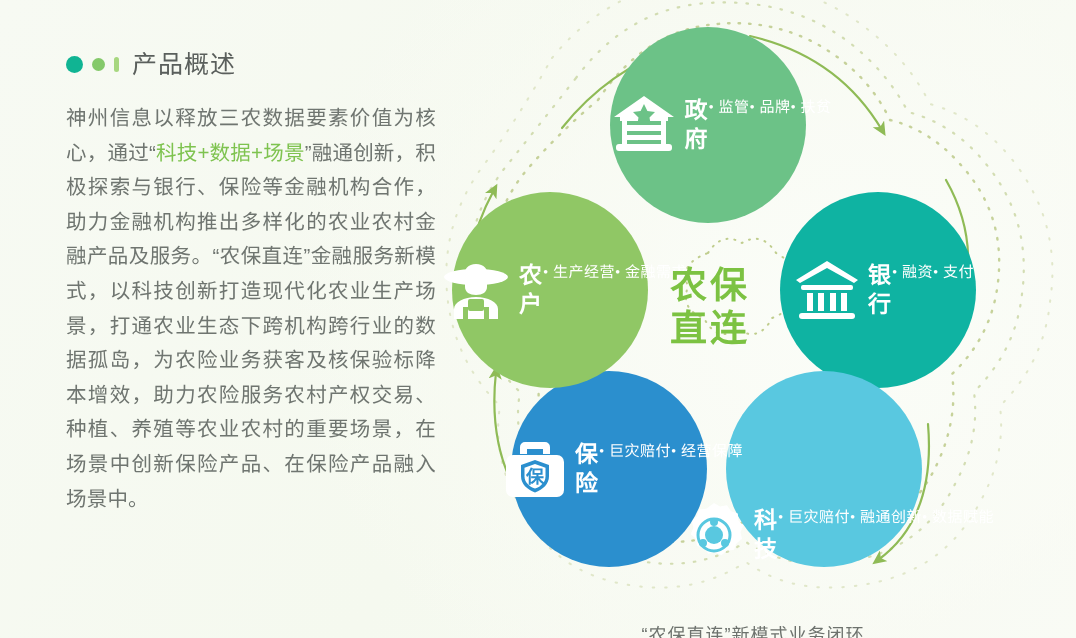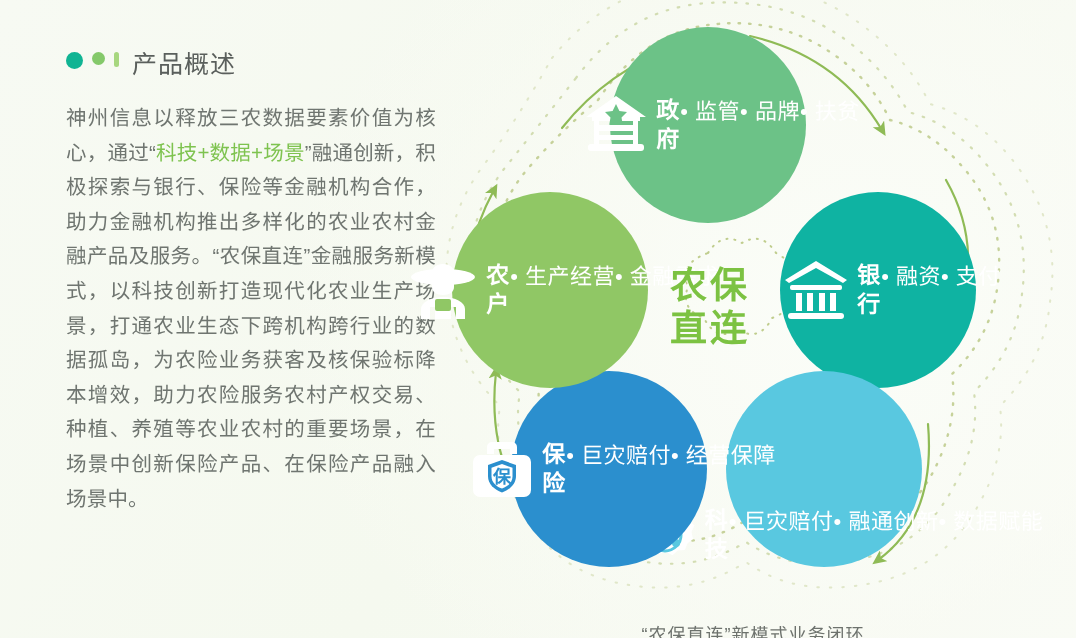--- a/index.html
+++ b/index.html
@@ -26,20 +26,21 @@
   
   .left-col {
     position: absolute;
     left: 66px;
     top: 52px;
     width: 370px;
   }
 
   .heading-row {
     display: flex;
+    align-items: center;
     gap: 9px;
     margin-bottom: 24px;
   }
   .dot-lg {
     width: 17px; height: 17px;
     border-radius: 50%;
     background: #10b493;
     flex: none;
   }
   .dot-md {
@@ -122,24 +123,25 @@
   .node-title {
     color: #ffffff;
     font-size: 23px;
     font-weight: 700;
     letter-spacing: 1px;
     line-height: 1.25;
     margin-bottom: 1px;
   }
   .node-item {
     color: #ffffff;
-    font-size: 22px;
+    font-size: 15px;
     line-height: 1.48;
     letter-spacing: 0.5px;
     white-space: nowrap;
+    font-family: Liberation Serif, serif;
   }
   .node-item::before {
     content: "• ";
   }
 
   
   #node-gov {
     left: 180px; top: 27px;
     width: 196px; height: 196px;
     background: #6cc287;

